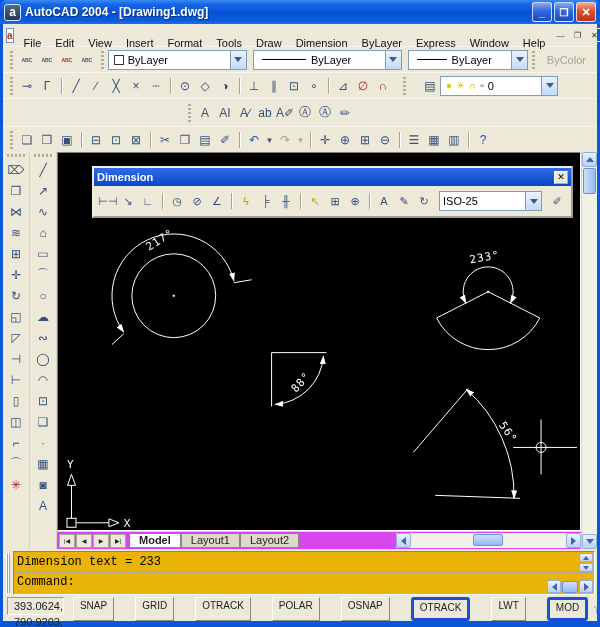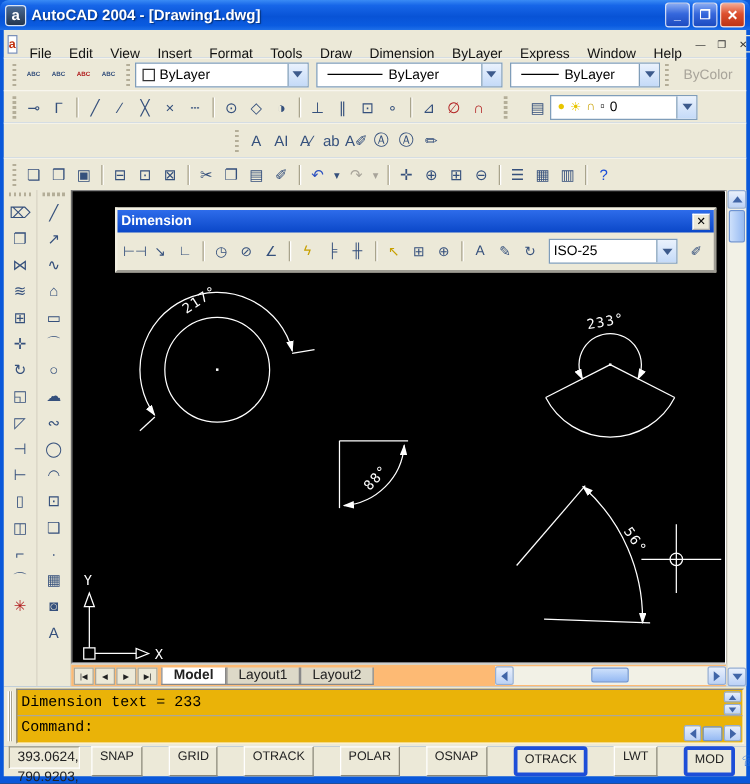--- a/index.html
+++ b/index.html
@@ -105,21 +105,21 @@
     border:1px solid #94AED6; border-radius:2px; display:flex; align-items:center; justify-content:center; }
   .sbtn i { border:4px solid transparent; display:block; width:0; height:0; }
   .sbtn .up    { border-bottom:5px solid #4065A8; margin-top:-4px; }
   .sbtn .down  { border-top:5px solid #4065A8; margin-bottom:-4px; }
   .sbtn .left  { border-right:5px solid #4065A8; margin-left:-4px; }
   .sbtn .right { border-left:5px solid #4065A8; margin-right:-4px; }
   .vthumb { height:26px; margin:1px; background:linear-gradient(90deg,#CDE0FB,#96BAF3);
     border:1px solid #6C93D4; border-radius:2px; }
   .vtrack { flex:1; }
 
-  .bottomrow { height:18px; background:#fdba74; display:flex; align-items:center; border-top:1px solid #D8D4C4; }
+  .bottomrow { height:18px; background:#d946ef; display:flex; align-items:center; border-top:1px solid #D8D4C4; }
   .tabnav { display:flex; margin-left:2px; }
   .navbtn { width:16px; height:14px; border:1px solid #ACA899; background:#ECE9D8; font-size:6px;
     display:inline-flex; align-items:center; justify-content:center; color:#222; margin-right:1px; }
   .tabs { display:flex; margin-left:2px; }
   .tab { font-size:11px; padding:0 9px 1px; border:1px solid #888; border-top:none; background:#DDD9C8; color:#222; }
   .tab.active { background:#FFF; font-weight:bold; }
   .hscroll { margin-left:auto; width:185px; height:15px; display:flex; align-items:center; background:#F2F1E6; }
   .hscroll .sbtn { width:15px; height:15px; flex:0 0 15px; }
   .htrack { flex:1; height:15px; position:relative; }
   .hthumb { position:absolute; left:40%; top:1px; width:30px; height:12px;

